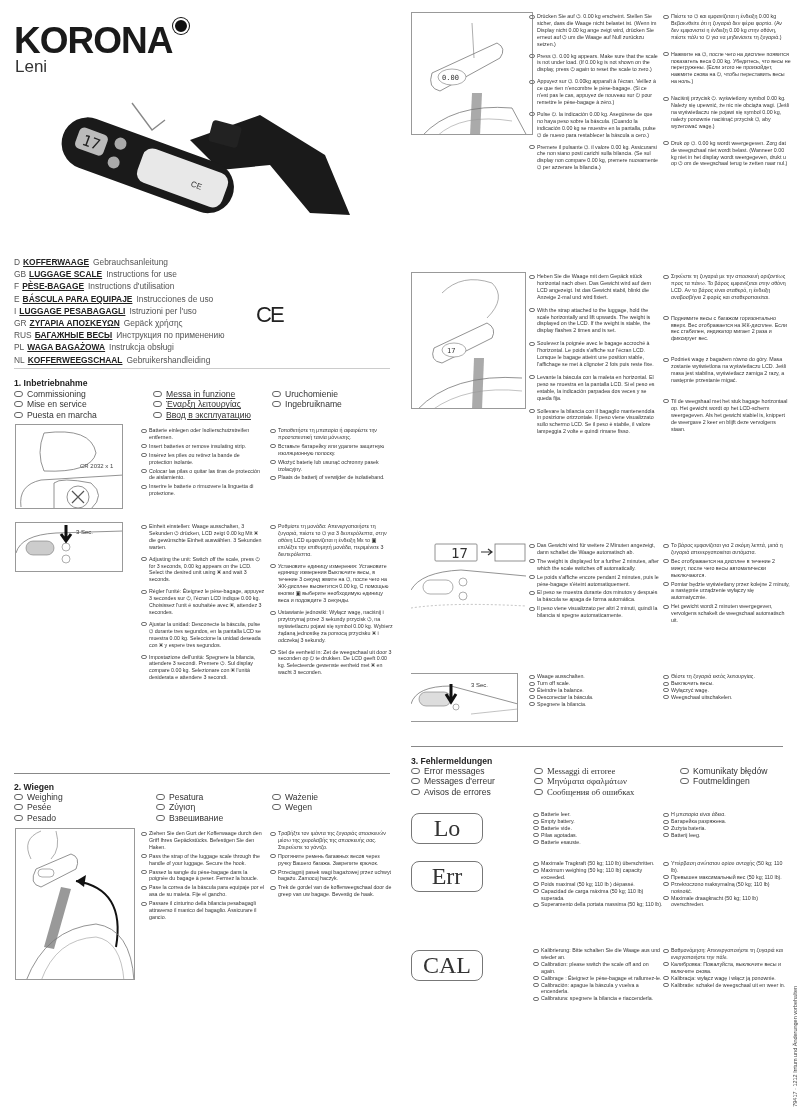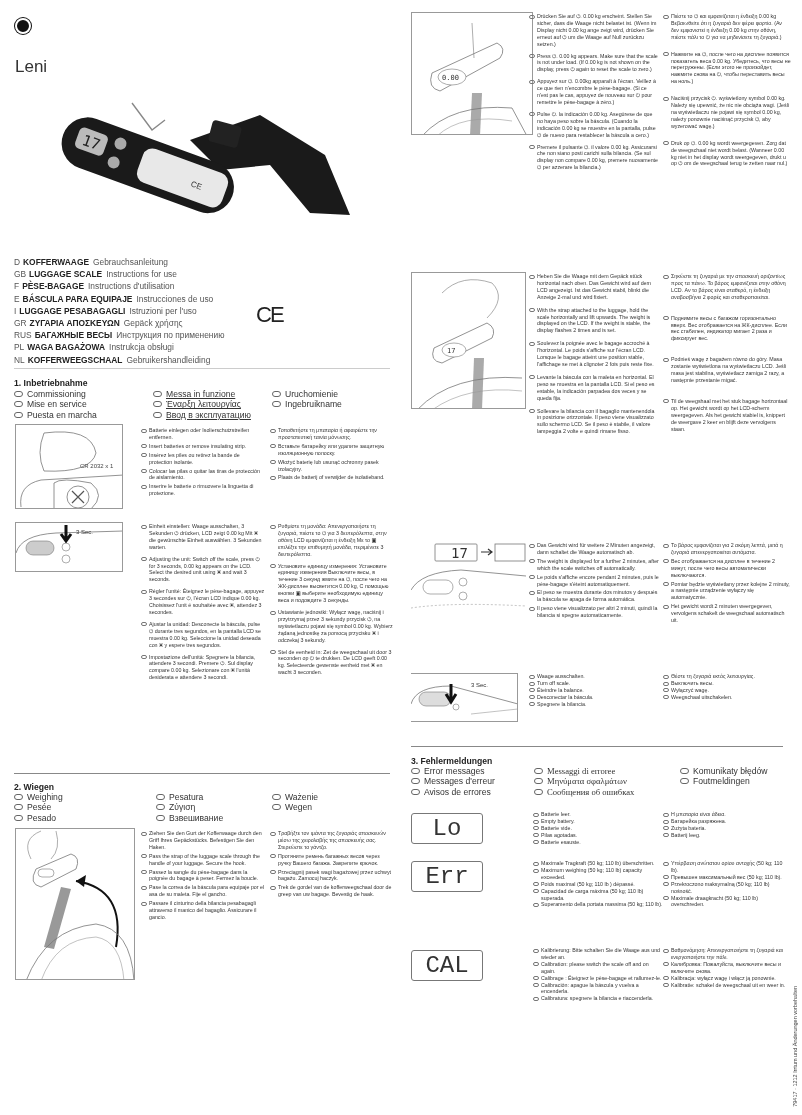--- a/index.html
+++ b/index.html
@@ -5,38 +5,38 @@
   * { box-sizing: border-box; margin: 0; padding: 0; }
   html, body { width: 802px; height: 1115px; background: #fff; overflow: hidden; }
   body { font-family: "Liberation Sans", sans-serif; color: #222; position: relative; }
   .abs { position: absolute; }
   .brand { left: 14px; top: 20px; font-size: 37px; font-weight: bold; letter-spacing: -1px; color: #1a1a1a; }
   .brand-dot { display: inline-block; width: 16px; height: 16px; border-radius: 50%; background: #111; border: 2px solid #fff; box-shadow: 0 0 0 1px #111; vertical-align: top; margin-left: 1px; margin-top: -2px; }
   .model { left: 15px; top: 57px; font-size: 17px; color: #333; }
   .product-photo { left: 50px; top: 95px; width: 305px; height: 120px; }
   .lang-list { left: 14px; top: 256px; font-size: 8.4px; line-height: 12.2px; color: #555; }
   .lang-list .code { color: #555; margin-right: 3px; }
-  .lang-list .name { font-weight: bold; color: #222; margin-right: 4px; }
+  .lang-list .name { font-weight: bold; color: #222; margin-right: 4px; text-decoration: underline; }
   .ce-mark { left: 256px; top: 302px; font-size: 22px; color: #222; letter-spacing: -2px; }
   .hr { position: absolute; height: 1px; background: #ccc; }
   .hr.dark { background: #888; height: 1px; }
   .sec-title { font-size: 8.6px; font-weight: bold; color: #222; }
   .sec-langs { font-size: 8.6px; line-height: 10.4px; color: #333; }
   .sec-langs .flag { display: inline-block; width: 9px; height: 6px; border: 1px solid #666; border-radius: 3px; margin-right: 4px; vertical-align: middle; position: relative; top: -1px; }
   .fig { border: 1px solid #999; background: #fff; overflow: hidden; }
   .txt { font-size: 5.3px; line-height: 6.9px; color: #333; }
   .txt p { margin-bottom: 2px; padding-left: 8px; text-indent: -8px; }
   .txt .f { display: inline-block; width: 6px; height: 4px; border: 0.6px solid #777; border-radius: 2px; margin-right: 2px; vertical-align: middle; }
-  .lcd { border: 1px solid #777; border-radius: 3px; background: #fff; display: flex; align-items: center; justify-content: center; font-family: Liberation Mono, monospace; font-size: 24px; color: #333; }
+  .lcd { border: 1px solid #777; border-radius: 8px; background: #fff; display: flex; align-items: center; justify-content: center; font-family: Liberation Serif, serif; font-size: 24px; color: #333; }
   .side-note { position: absolute; right: 4px; bottom: 8px; writing-mode: vertical-rl; transform: rotate(180deg); font-size: 5.5px; color: #444; }
 </style>
 </head>
 <body>
 
-<div class="abs brand"><span class="brand-dot"></span></div>
+<div class="abs brand"><span>KORONA</span><span class="brand-dot"></span></div>
 <div class="abs model">Leni</div>
 
 <svg class="abs product-photo" viewBox="0 0 305 120">
   <path d="M160 45 L230 20 L295 60 L320 120 L280 118 L240 70 L190 75 Z" fill="#1a1a1a" transform="translate(-20,0)"></path>
   <rect x="160" y="28" width="30" height="22" rx="4" fill="#222" transform="rotate(15 175 39)"></rect>
   <path d="M82 8 L102 35 L115 25" fill="none" stroke="#888" stroke-width="1.4"></path>
   <g transform="rotate(20 100 70)">
     <rect x="8" y="45" width="180" height="52" rx="26" fill="#1a1a1a"></rect>
     <rect x="22" y="57" width="30" height="22" rx="5" fill="#bbb"></rect>
     <text x="28" y="74" font-family="DejaVu Sans Mono, monospace" font-size="15" fill="#222">17</text>

